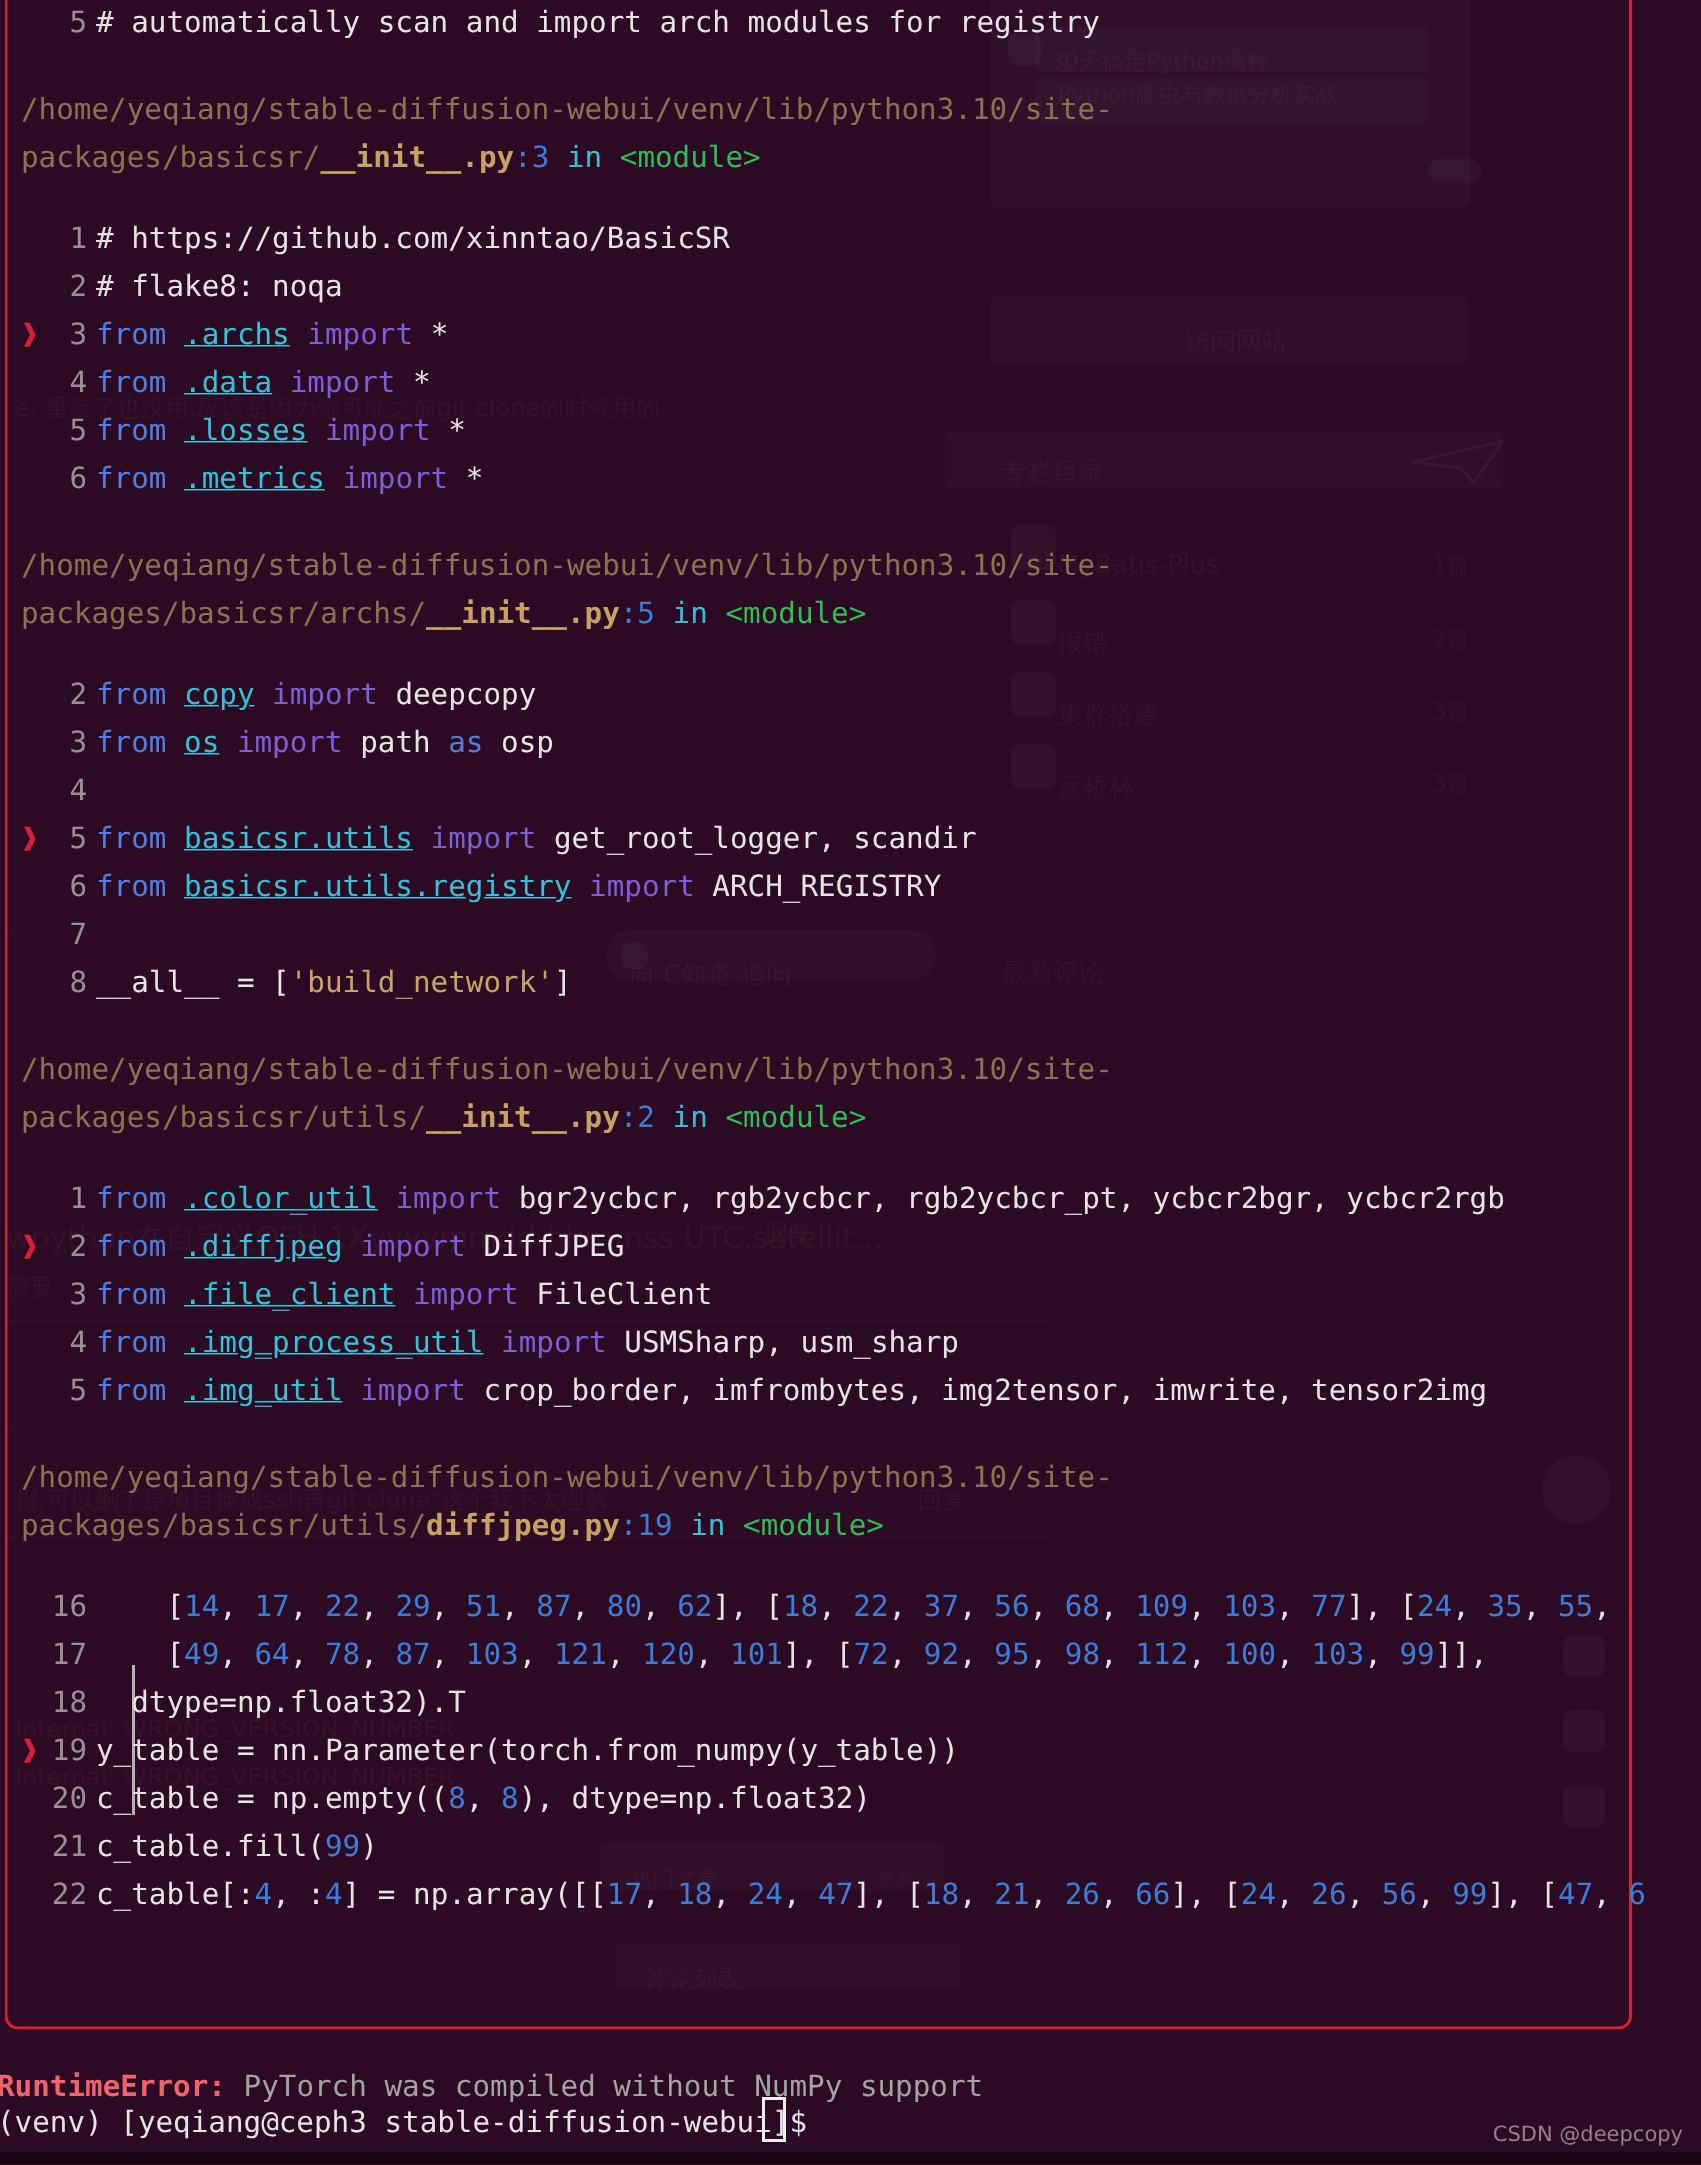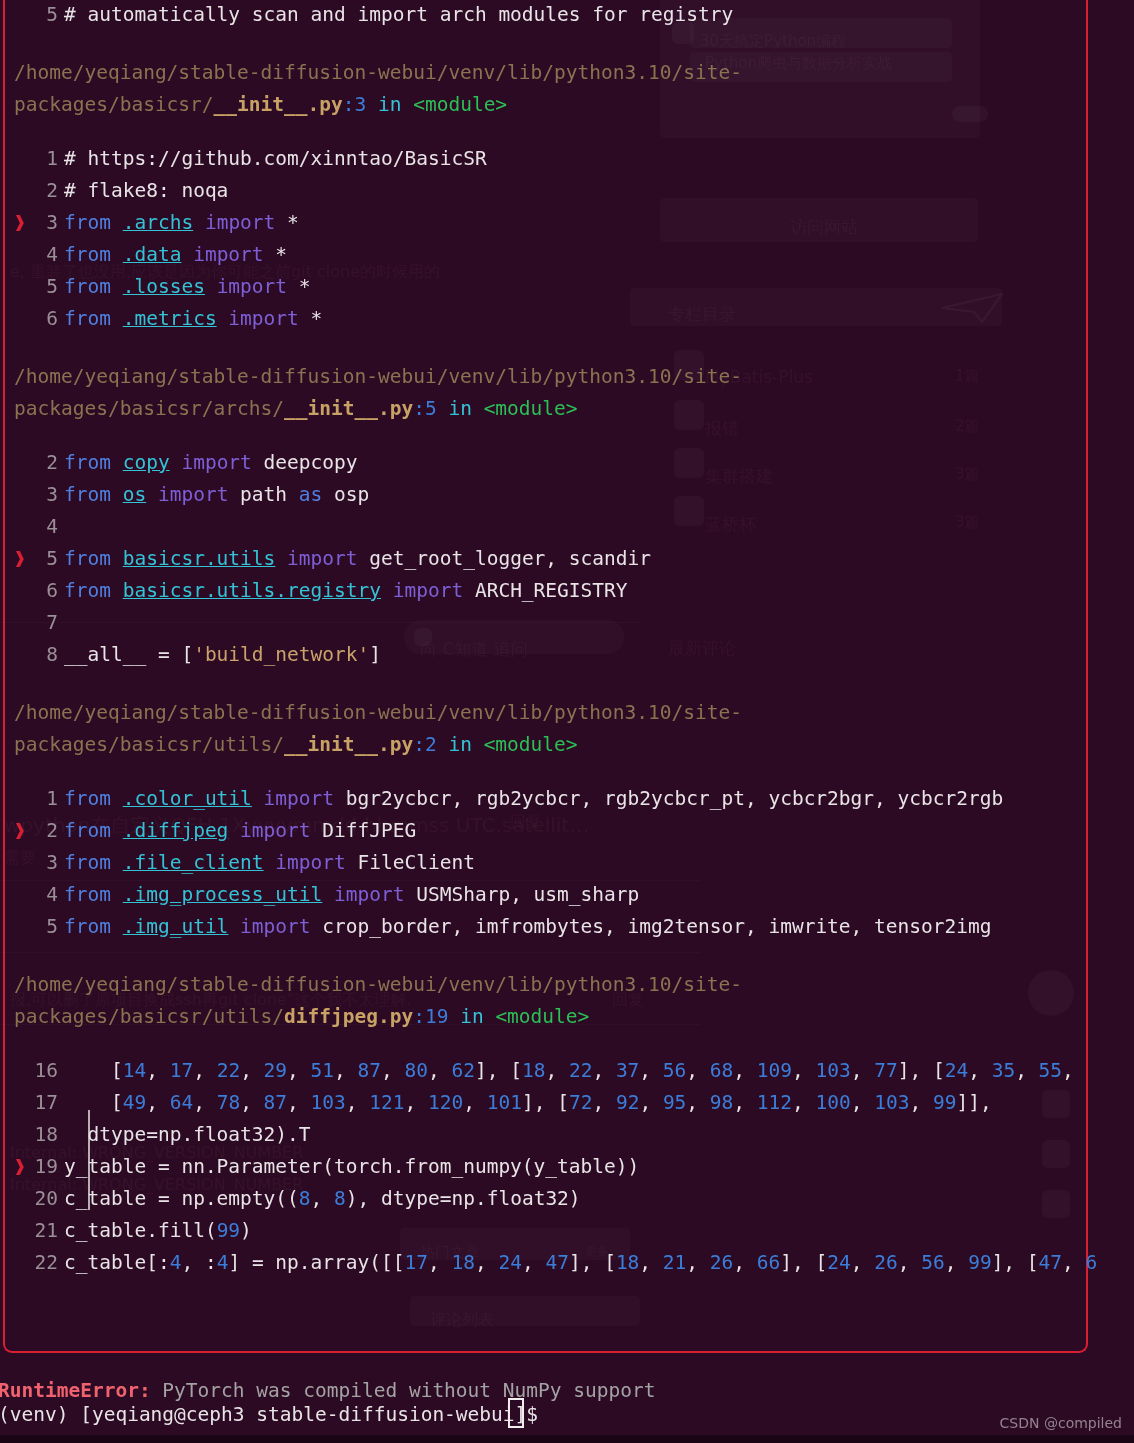--- a/index.html
+++ b/index.html
@@ -205,13 +205,13 @@
 <div id="panel"></div>
 
 <div id="indent-guide"></div>
 
 <div id="term"><div class="row ln" style="top: -1px; left: 0px; width: 58px; text-align: right;">5</div><div class="row" style="top: -1px; left: 64px;"><span class="plain"># automatically scan and import arch modules for registry</span></div><div class="row" style="top: 57px; left: 14px; white-space: normal; width: 1060px;"><span class="path">/home/yeqiang/stable-diffusion-webui/venv/lib/python3.10/site-packages/basicsr/</span><span class="fname">__init__.py</span><span class="lineno">:3</span><span class="in"> in </span><span class="scope">&lt;module&gt;</span></div><div class="row ln" style="top: 143px; left: 0px; width: 58px; text-align: right;">1</div><div class="row" style="top: 143px; left: 64px;"><span class="plain"># https://github.com/xinntao/BasicSR</span></div><div class="row ln" style="top: 175px; left: 0px; width: 58px; text-align: right;">2</div><div class="row" style="top: 175px; left: 64px;"><span class="plain"># flake8: noqa</span></div><div class="row arrow" style="top: 207px; left: 14px;">❱</div><div class="row ln" style="top: 207px; left: 0px; width: 58px; text-align: right;">3</div><div class="row" style="top: 207px; left: 64px;"><span class="kw">from </span><span class="mod">.archs</span><span class="kw2"> import</span><span class="plain"> *</span></div><div class="row ln" style="top: 239px; left: 0px; width: 58px; text-align: right;">4</div><div class="row" style="top: 239px; left: 64px;"><span class="kw">from </span><span class="mod">.data</span><span class="kw2"> import</span><span class="plain"> *</span></div><div class="row ln" style="top: 271px; left: 0px; width: 58px; text-align: right;">5</div><div class="row" style="top: 271px; left: 64px;"><span class="kw">from </span><span class="mod">.losses</span><span class="kw2"> import</span><span class="plain"> *</span></div><div class="row ln" style="top: 303px; left: 0px; width: 58px; text-align: right;">6</div><div class="row" style="top: 303px; left: 64px;"><span class="kw">from </span><span class="mod">.metrics</span><span class="kw2"> import</span><span class="plain"> *</span></div><div class="row" style="top: 361px; left: 14px; white-space: normal; width: 1060px;"><span class="path">/home/yeqiang/stable-diffusion-webui/venv/lib/python3.10/site-packages/basicsr/archs/</span><span class="fname">__init__.py</span><span class="lineno">:5</span><span class="in"> in </span><span class="scope">&lt;module&gt;</span></div><div class="row ln" style="top: 447px; left: 0px; width: 58px; text-align: right;">2</div><div class="row" style="top: 447px; left: 64px;"><span class="kw">from </span><span class="mod">copy</span><span class="kw2"> import</span><span class="plain"> deepcopy</span></div><div class="row ln" style="top: 479px; left: 0px; width: 58px; text-align: right;">3</div><div class="row" style="top: 479px; left: 64px;"><span class="kw">from </span><span class="mod">os</span><span class="kw2"> import</span><span class="plain"> path </span><span class="kw">as</span><span class="plain"> osp</span></div><div class="row ln" style="top: 511px; left: 0px; width: 58px; text-align: right;">4</div><div class="row" style="top: 511px; left: 64px;"><span class="plain"></span></div><div class="row arrow" style="top: 543px; left: 14px;">❱</div><div class="row ln" style="top: 543px; left: 0px; width: 58px; text-align: right;">5</div><div class="row" style="top: 543px; left: 64px;"><span class="kw">from </span><span class="mod">basicsr.utils</span><span class="kw2"> import</span><span class="plain"> get_root_logger, scandir</span></div><div class="row ln" style="top: 575px; left: 0px; width: 58px; text-align: right;">6</div><div class="row" style="top: 575px; left: 64px;"><span class="kw">from </span><span class="mod">basicsr.utils.registry</span><span class="kw2"> import</span><span class="plain"> ARCH_REGISTRY</span></div><div class="row ln" style="top: 607px; left: 0px; width: 58px; text-align: right;">7</div><div class="row" style="top: 607px; left: 64px;"><span class="plain"></span></div><div class="row ln" style="top: 639px; left: 0px; width: 58px; text-align: right;">8</div><div class="row" style="top: 639px; left: 64px;"><span class="plain">__all__ = [</span><span class="str">'build_network'</span><span class="plain">]</span></div><div class="row" style="top: 697px; left: 14px; white-space: normal; width: 1060px;"><span class="path">/home/yeqiang/stable-diffusion-webui/venv/lib/python3.10/site-packages/basicsr/utils/</span><span class="fname">__init__.py</span><span class="lineno">:2</span><span class="in"> in </span><span class="scope">&lt;module&gt;</span></div><div class="row ln" style="top: 783px; left: 0px; width: 58px; text-align: right;">1</div><div class="row" style="top: 783px; left: 64px;"><span class="kw">from </span><span class="mod">.color_util</span><span class="kw2"> import</span><span class="plain"> bgr2ycbcr, rgb2ycbcr, rgb2ycbcr_pt, ycbcr2bgr, ycbcr2rgb</span></div><div class="row arrow" style="top: 815px; left: 14px;">❱</div><div class="row ln" style="top: 815px; left: 0px; width: 58px; text-align: right;">2</div><div class="row" style="top: 815px; left: 64px;"><span class="kw">from </span><span class="mod">.diffjpeg</span><span class="kw2"> import</span><span class="plain"> DiffJPEG</span></div><div class="row ln" style="top: 847px; left: 0px; width: 58px; text-align: right;">3</div><div class="row" style="top: 847px; left: 64px;"><span class="kw">from </span><span class="mod">.file_client</span><span class="kw2"> import</span><span class="plain"> FileClient</span></div><div class="row ln" style="top: 879px; left: 0px; width: 58px; text-align: right;">4</div><div class="row" style="top: 879px; left: 64px;"><span class="kw">from </span><span class="mod">.img_process_util</span><span class="kw2"> import</span><span class="plain"> USMSharp, usm_sharp</span></div><div class="row ln" style="top: 911px; left: 0px; width: 58px; text-align: right;">5</div><div class="row" style="top: 911px; left: 64px;"><span class="kw">from </span><span class="mod">.img_util</span><span class="kw2"> import</span><span class="plain"> crop_border, imfrombytes, img2tensor, imwrite, tensor2img</span></div><div class="row" style="top: 969px; left: 14px; white-space: normal; width: 1060px;"><span class="path">/home/yeqiang/stable-diffusion-webui/venv/lib/python3.10/site-packages/basicsr/utils/</span><span class="fname">diffjpeg.py</span><span class="lineno">:19</span><span class="in"> in </span><span class="scope">&lt;module&gt;</span></div><div class="row ln" style="top: 1055px; left: 0px; width: 58px; text-align: right;">16</div><div class="row" style="top: 1055px; left: 64px;"><span class="plain">    [</span><span class="num">14</span><span class="plain">, </span><span class="num">17</span><span class="plain">, </span><span class="num">22</span><span class="plain">, </span><span class="num">29</span><span class="plain">, </span><span class="num">51</span><span class="plain">, </span><span class="num">87</span><span class="plain">, </span><span class="num">80</span><span class="plain">, </span><span class="num">62</span><span class="plain">], [</span><span class="num">18</span><span class="plain">, </span><span class="num">22</span><span class="plain">, </span><span class="num">37</span><span class="plain">, </span><span class="num">56</span><span class="plain">, </span><span class="num">68</span><span class="plain">, </span><span class="num">109</span><span class="plain">, </span><span class="num">103</span><span class="plain">, </span><span class="num">77</span><span class="plain">], [</span><span class="num">24</span><span class="plain">, </span><span class="num">35</span><span class="plain">, </span><span class="num">55</span><span class="plain">,</span></div><div class="row ln" style="top: 1087px; left: 0px; width: 58px; text-align: right;">17</div><div class="row" style="top: 1087px; left: 64px;"><span class="plain">    [</span><span class="num">49</span><span class="plain">, </span><span class="num">64</span><span class="plain">, </span><span class="num">78</span><span class="plain">, </span><span class="num">87</span><span class="plain">, </span><span class="num">103</span><span class="plain">, </span><span class="num">121</span><span class="plain">, </span><span class="num">120</span><span class="plain">, </span><span class="num">101</span><span class="plain">], [</span><span class="num">72</span><span class="plain">, </span><span class="num">92</span><span class="plain">, </span><span class="num">95</span><span class="plain">, </span><span class="num">98</span><span class="plain">, </span><span class="num">112</span><span class="plain">, </span><span class="num">100</span><span class="plain">, </span><span class="num">103</span><span class="plain">, </span><span class="num">99</span><span class="plain">]],</span></div><div class="row ln" style="top: 1119px; left: 0px; width: 58px; text-align: right;">18</div><div class="row" style="top: 1119px; left: 64px;"><span class="plain">  dtype=np.float32).T</span></div><div class="row arrow" style="top: 1151px; left: 14px;">❱</div><div class="row ln" style="top: 1151px; left: 0px; width: 58px; text-align: right;">19</div><div class="row" style="top: 1151px; left: 64px;"><span class="plain">y_table = nn.Parameter(torch.from_numpy(y_table))</span></div><div class="row ln" style="top: 1183px; left: 0px; width: 58px; text-align: right;">20</div><div class="row" style="top: 1183px; left: 64px;"><span class="plain">c_table = np.empty((</span><span class="num">8</span><span class="plain">, </span><span class="num">8</span><span class="plain">), dtype=np.float32)</span></div><div class="row ln" style="top: 1215px; left: 0px; width: 58px; text-align: right;">21</div><div class="row" style="top: 1215px; left: 64px;"><span class="plain">c_table.fill(</span><span class="num">99</span><span class="plain">)</span></div><div class="row ln" style="top: 1247px; left: 0px; width: 58px; text-align: right;">22</div><div class="row" style="top: 1247px; left: 64px;"><span class="plain">c_table[:</span><span class="num">4</span><span class="plain">, :</span><span class="num">4</span><span class="plain">] = np.array([[</span><span class="num">17</span><span class="plain">, </span><span class="num">18</span><span class="plain">, </span><span class="num">24</span><span class="plain">, </span><span class="num">47</span><span class="plain">], [</span><span class="num">18</span><span class="plain">, </span><span class="num">21</span><span class="plain">, </span><span class="num">26</span><span class="plain">, </span><span class="num">66</span><span class="plain">], [</span><span class="num">24</span><span class="plain">, </span><span class="num">26</span><span class="plain">, </span><span class="num">56</span><span class="plain">, </span><span class="num">99</span><span class="plain">], [</span><span class="num">47</span><span class="plain">, </span><span class="num">6</span></div><div class="row" style="top: 1375px; left: -2px;"><span class="errname">RuntimeError:</span><span class="errmsg"> PyTorch was compiled without NumPy support</span></div><div class="row prompt" style="top: 1399px; left: -2px;">(venv) [yeqiang@ceph3 stable-diffusion-webui]$ </div></div>
 
 <div id="cursor"></div>
 
 <div id="bottombar"></div>
 
-<div id="watermark">CSDN @compiled</div>
+<div id="watermark">CSDN @deepcopy</div>
 
 </body></html>

